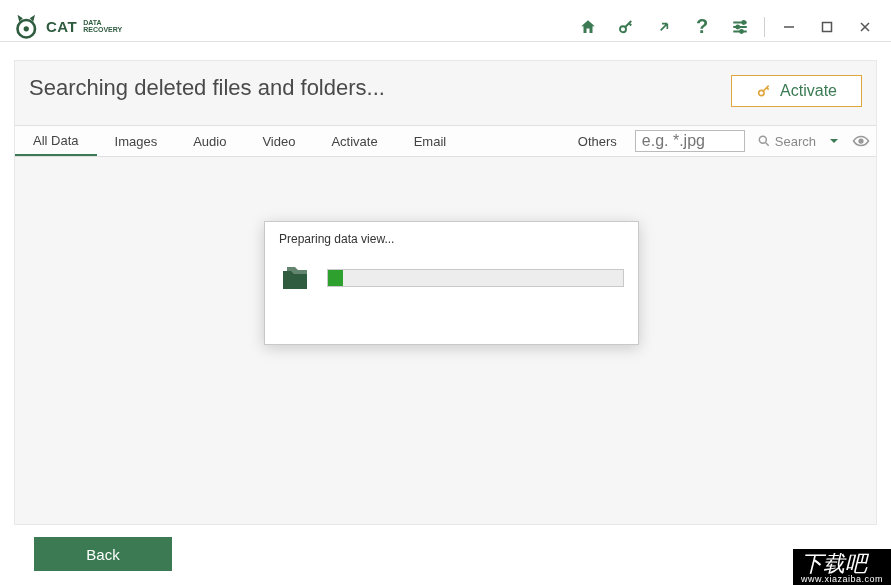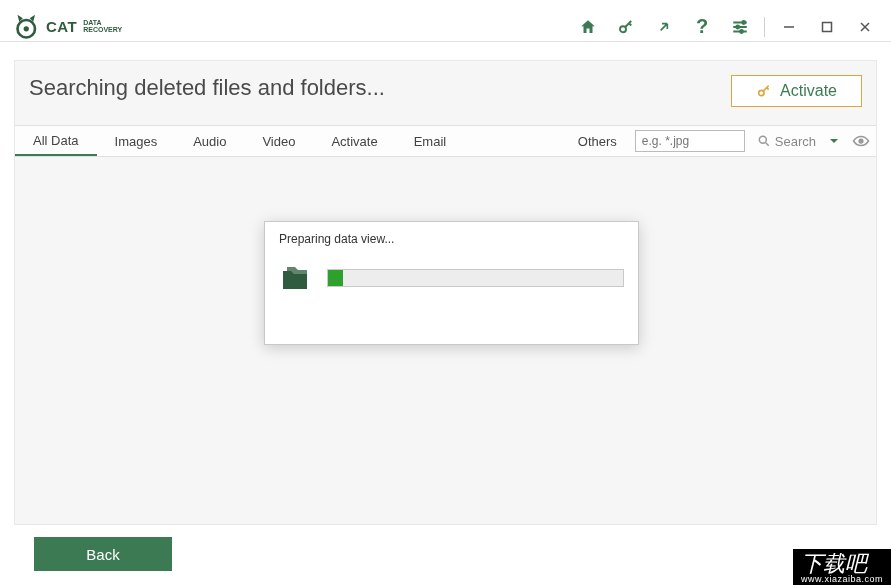--- a/index.html
+++ b/index.html
@@ -20,21 +20,21 @@
     .content-outer { position: absolute; top: 60px; left: 14px; right: 14px; bottom: 60px; background: #f6f6f6; border: 1px solid #e8e8e8; }
 
     .header-row { display: flex; align-items: flex-start; justify-content: space-between; padding: 14px 14px 18px 14px; }
     .page-title { font-size: 22px; font-weight: 300; color: #4a4a4a; }
     .activate-btn { border: 1px solid #e0a63e; background: #fff; padding: 6px 24px; display: flex; align-items: center; gap: 8px; cursor: pointer; color: #3b7a52; font-size: 16px; }
 
     .tabs-row { display: flex; align-items: stretch; border-top: 1px solid #e0e0e0; border-bottom: 1px solid #e0e0e0; background: #fdfdfd; height: 32px; }
     .tab { padding: 0 18px; display: flex; align-items: center; font-size: 13px; color: #444; cursor: pointer; white-space: nowrap; }
     .tab.active { border-bottom: 2px solid #3b7a52; }
     .tab-spacer { flex: 1; }
-    .search-input { width: 110px; height: 22px; border: 1px solid #bbb; padding: 0 6px; font-size: 12px; align-self: center; margin-right: 6px; }
+    .search-input { width: 110px; height: 22px; border: 1px solid #bbb; padding: 0 6px; font-size: 16px; align-self: center; margin-right: 6px; }
     .search-btn { display: flex; align-items: center; gap: 4px; color: #888; font-size: 13px; padding: 0 6px; cursor: pointer; }
     .chev-btn, .eye-btn { display: flex; align-items: center; padding: 0 6px; cursor: pointer; }
 
     .stage { position: absolute; top: 97px; left: 0; right: 0; bottom: 0; background: #f6f6f6; }
 
     .dialog { position: absolute; left: 249px; top: 63px; width: 375px; height: 124px; background: #fff; border: 1px solid #c9c9c9; box-shadow: 0 3px 14px rgba(0,0,0,0.18); }
     .dlg-title { display: flex; align-items: center; justify-content: space-between; padding: 5px 8px 4px 10px; border-bottom: 1px solid #e6e6e6; font-size: 13px; color: #444; }
     .dlg-close { width: 16px; height: 16px; display: flex; align-items: center; justify-content: center; cursor: pointer; color: #999; }
     .dlg-body { padding: 10px 14px; }
     .dlg-msg { font-size: 12px; color: #333; margin-bottom: 17px; }

